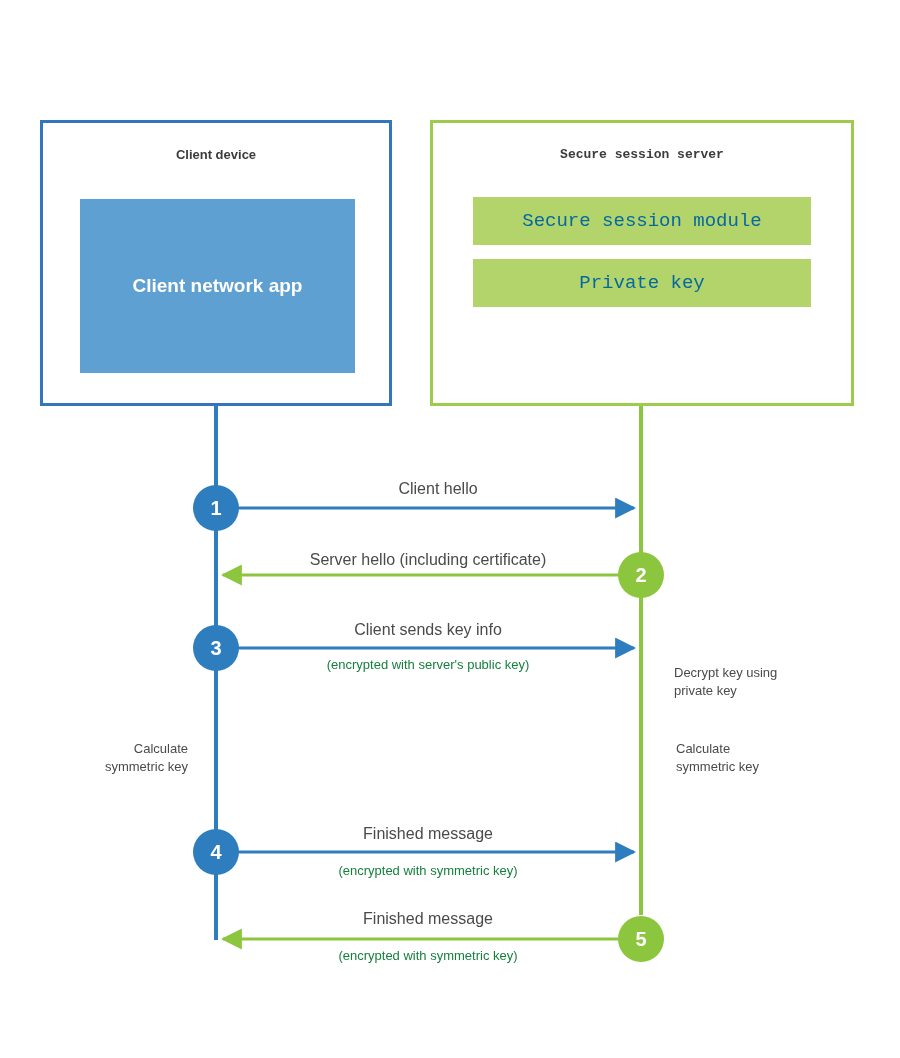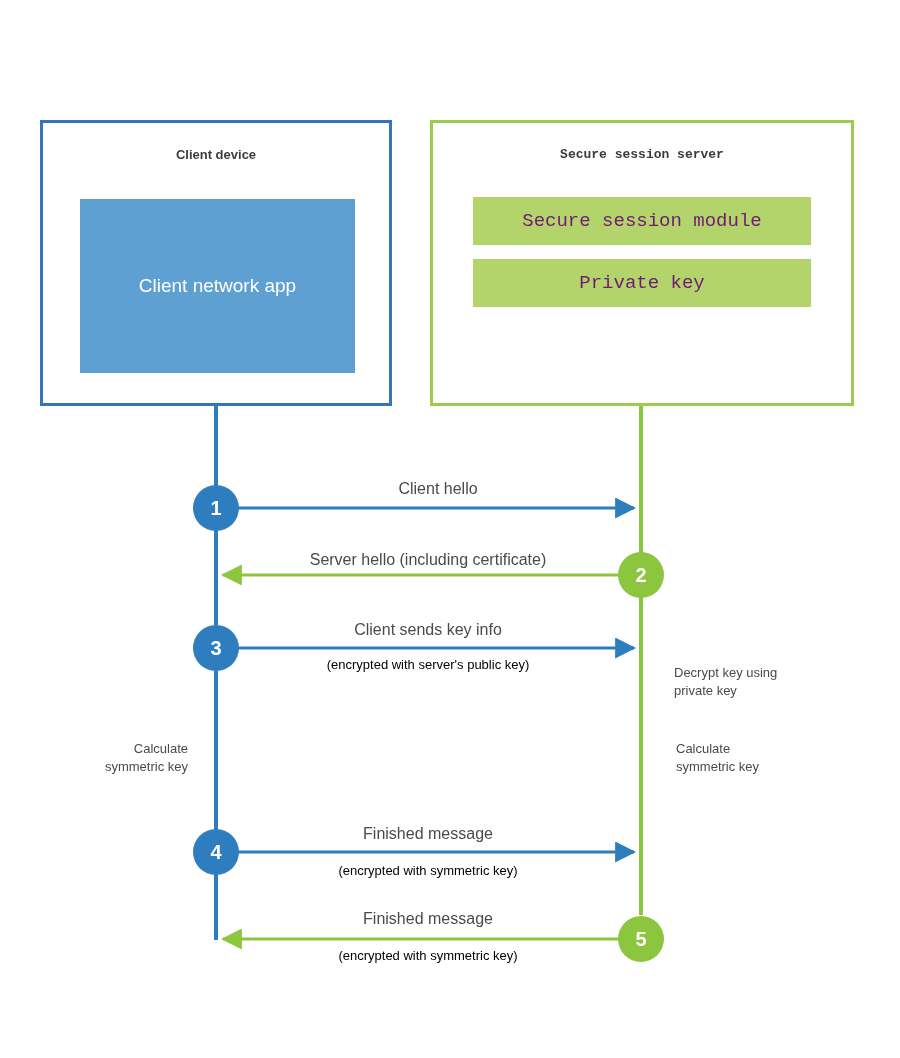--- a/index.html
+++ b/index.html
@@ -68,40 +68,40 @@
   
   .client-app-box {
     position: absolute;
     left: 37px;
     top: 76px;
     width: 275px;
     height: 174px;
     background: #5fa0d2;
     color: #ffffff;
     font-size: 19px;
-    font-weight: 400;
+    font-weight: 700;
     display: flex;
     align-items: center;
     justify-content: center;
     text-align: right;
     line-height: 1.35;
     box-sizing: border-box;
     padding: 0 12px;
   }
   
   .server-bars {
     position: absolute;
     left: 40px;
     top: 74px;
     width: 338px;
   }
   .server-bar {
     height: 48px;
     background: #b3d46b;
-    color: #701a75;
+    color: #0369a1;
     font-size: 19px;
     font-weight: 300;
     display: flex;
     align-items: center;
     justify-content: center;
     margin-bottom: 14px;
   }
   .server-bar:last-child { margin-bottom: 0; }
 
   
@@ -126,21 +126,21 @@
     font-size: 16px;
     font-weight: 300;
     color: #4a4a4a;
     white-space: nowrap;
     text-align: center;
   }
   .msg-sub {
     position: absolute;
     font-size: 13px;
     font-weight: 300;
-    color: #000000;
+    color: #15803d;
     white-space: nowrap;
     text-align: center;
   }
   .side-note {
     position: absolute;
     font-size: 13px;
     font-weight: 300;
     color: #4a4a4a;
     line-height: 1.35;
     white-space: pre-line;

